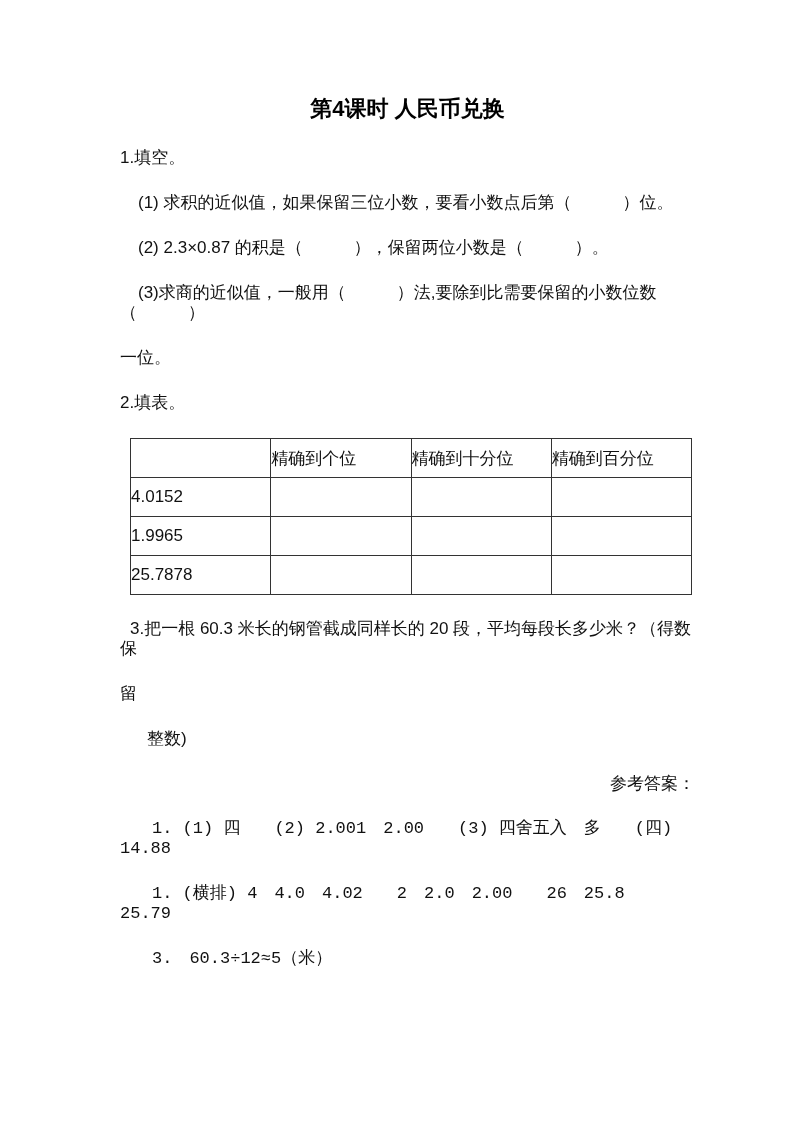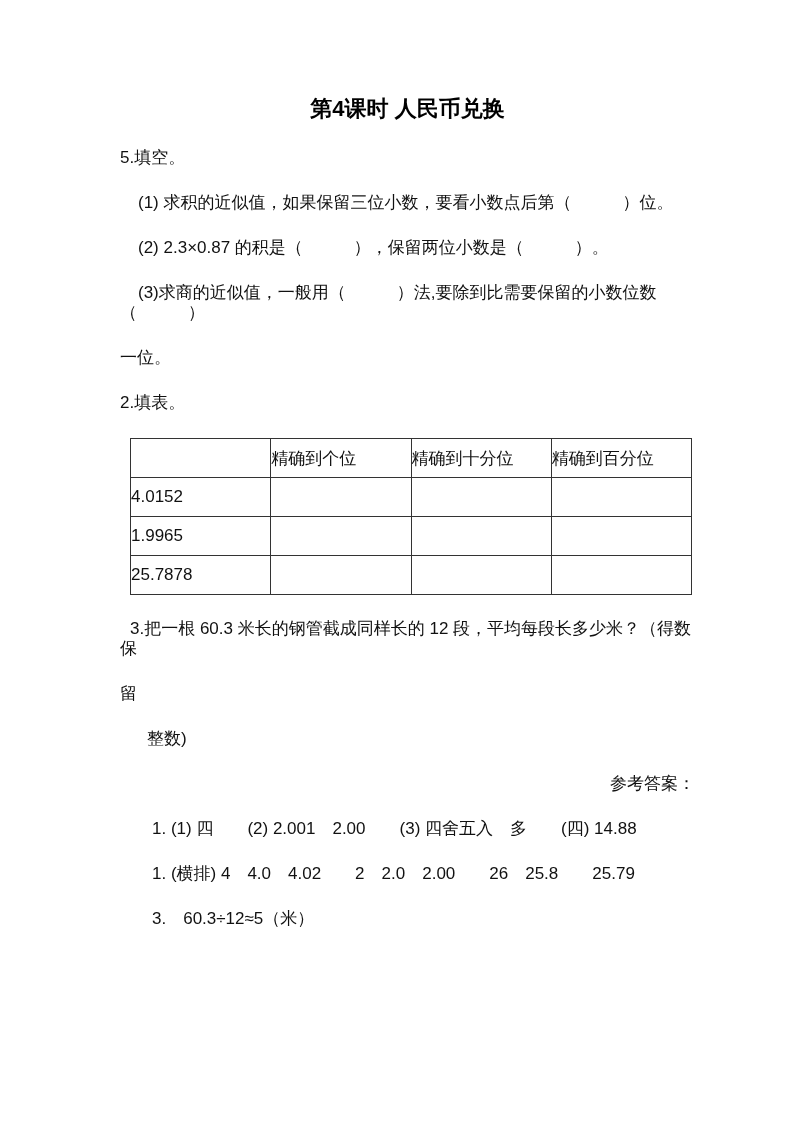--- a/index.html
+++ b/index.html
@@ -28,21 +28,21 @@
     color: #000000;
   }
   p.line {
     margin: 0 0 25px 0;
     line-height: 20px;
     white-space: pre-wrap;
   }
   .ind-half { text-indent: 10px; }
   .ind1 { text-indent: 18px; }
   .ind15 { text-indent: 27px; }
-  .ind2 { text-indent: 32px; }
+  .ind2 { text-indent: 32px; font-family: Liberation Mono, monospace; }
   .ind4 { text-indent: 66px; }
   table.fill-table {
     border-collapse: collapse;
     width: 562px;
     margin: 16px 0 24px 10px;
     table-layout: fixed;
   }
   table.fill-table th,
   table.fill-table td {
     border: 1px solid #333333;
@@ -59,21 +59,21 @@
     text-align: right;
   }
 </style>
 </head>
 <body>
 
 <div class="page">
 
   <h1 class="title">第4课时 人民币兑换</h1>
 
-  <p class="line">5.填空。</p>
+  <p class="line">1.填空。</p>
   <p class="line ind1">(1) 求积的近似值，如果保留三位小数，要看小数点后第（　　　）位。</p>
   <p class="line ind1">(2) 2.3×0.87 的积是（　　　），保留两位小数是（　　　）。</p>
   <p class="line ind1">(3)求商的近似值，一般用（　　　）法,要除到比需要保留的小数位数（　　　）</p>
   <p class="line">一位。</p>
 
   <p class="line">2.填表。</p>
 
   <table class="fill-table">
     <tbody>
       <tr>
@@ -96,21 +96,21 @@
       </tr>
       <tr>
         <td>25.7878</td>
         <td></td>
         <td></td>
         <td></td>
       </tr>
     </tbody>
   </table>
 
-  <p class="line ind-half">3.把一根 60.3 米长的钢管截成同样长的 12 段，平均每段长多少米？（得数保</p>
+  <p class="line ind-half">3.把一根 60.3 米长的钢管截成同样长的 20 段，平均每段长多少米？（得数保</p>
   <p class="line">留</p>
   <p class="line ind15">整数)</p>
 
   <p class="line answers-heading">参考答案：</p>
   <p class="line ind2">1. (1) 四　　(2) 2.001　2.00　　(3) 四舍五入　多　　(四) 14.88</p>
   <p class="line ind2">1. (横排) 4　4.0　4.02　　2　2.0　2.00　　26　25.8　　25.79</p>
   <p class="line ind2">3.　60.3÷12≈5（米）</p>
 
 </div>
 

